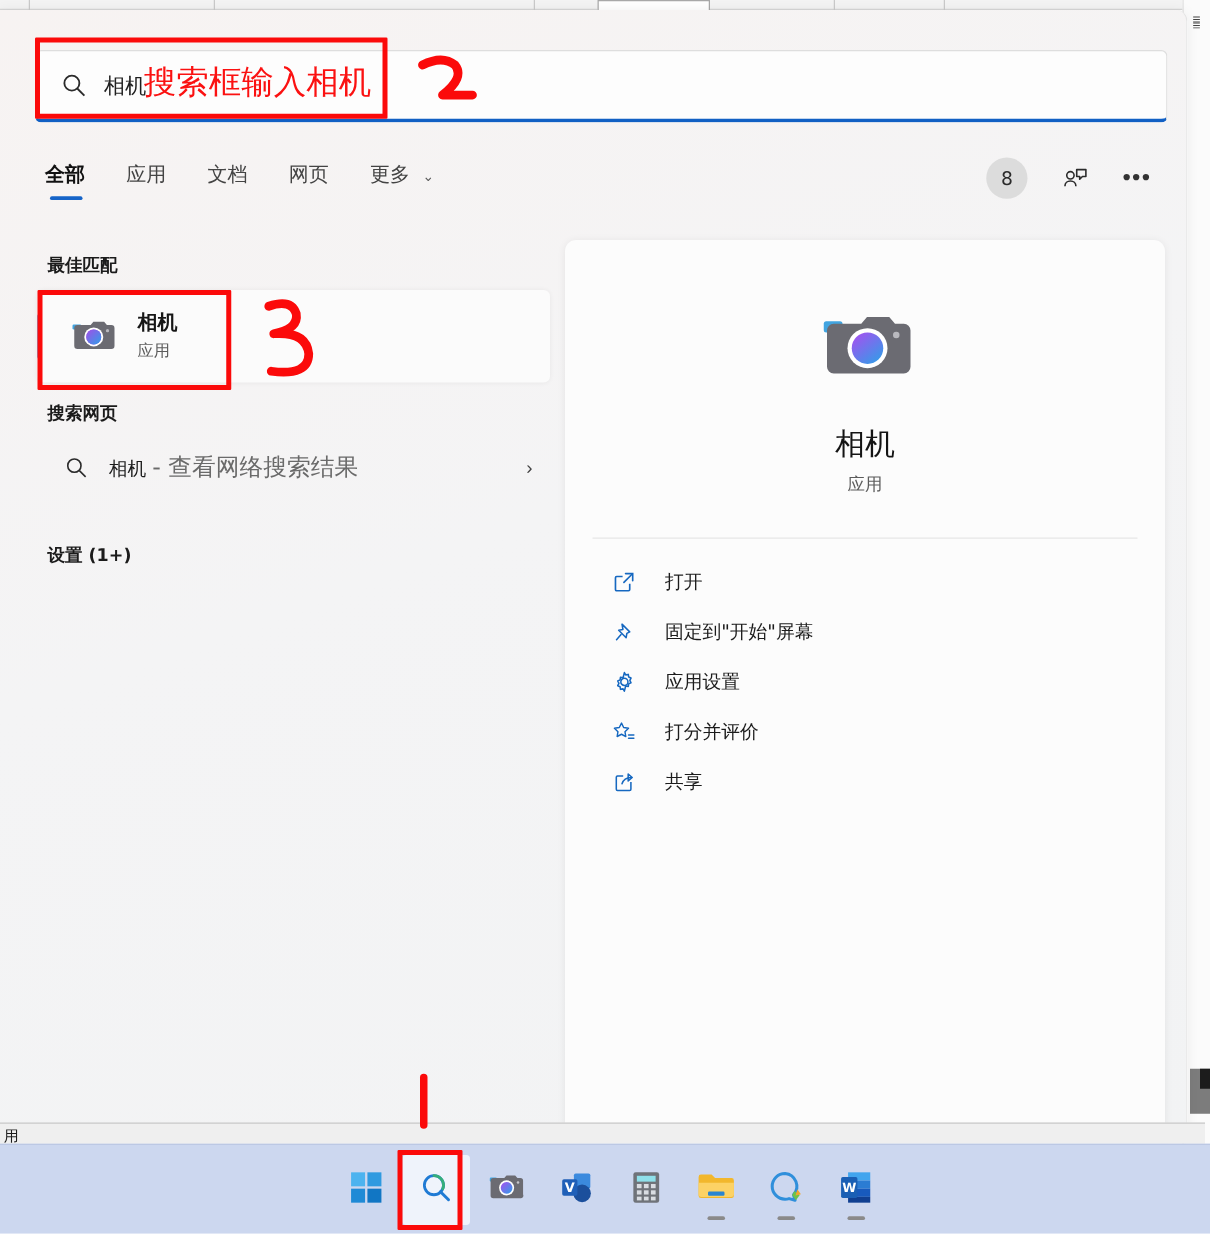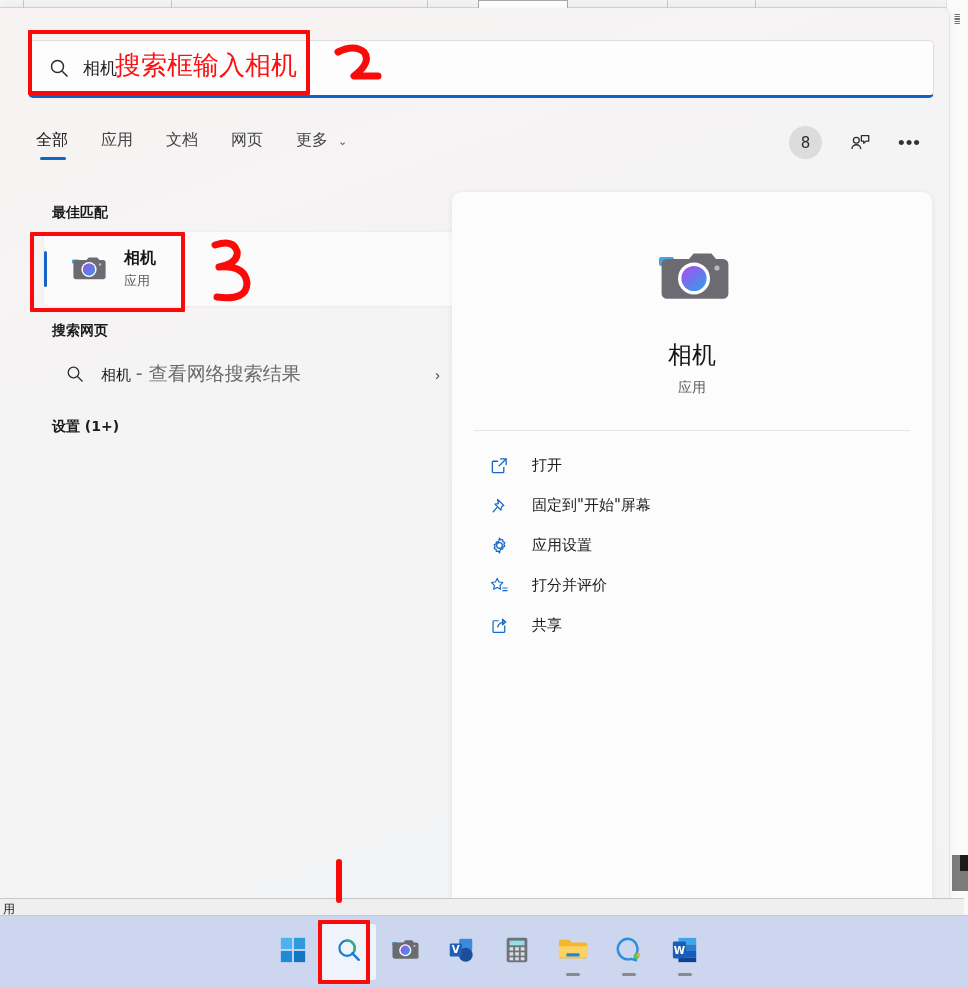--- a/index.html
+++ b/index.html
@@ -64,38 +64,38 @@
     margin-left: 14px; font-size: 17px; color: #202020;
     font-family: "DejaVu Sans", sans-serif;
   }
 
   
   .tabs { position: absolute; left: 36px; top: 122px; display: flex; align-items: flex-start; }
   .tab {
     position: relative; font-size: 16px; color: #444; margin-right: 33px;
     padding-bottom: 9px; font-family: "DejaVu Sans", sans-serif; cursor: default;
   }
-  .tab.active { color: #111; font-weight: 400; }
+  .tab.active { color: #111; font-weight: 700; }
   .tab.active::after {
     content: ""; position: absolute; left: 4px; bottom: 0; width: 26px; height: 3px;
     background: #1664c8; border-radius: 2px;
   }
   .tab .chev { margin-left: 5px; font-size: 11px; color: #555; }
 
   .topright { position: absolute; right: 28px; top: 118px; display: flex; align-items: center; }
   .avatar {
     width: 33px; height: 33px; border-radius: 50%; background: #dcdcdc;
     display: flex; align-items: center; justify-content: center;
     font-size: 15px; color: #2b2b2b; font-family: "DejaVu Sans", sans-serif;
   }
   .topicon { margin-left: 26px; width: 24px; height: 24px; display: flex; align-items: center; justify-content: center; }
   .dots { margin-left: 26px; font-size: 19px; color: #333; letter-spacing: 1px; line-height: 10px; }
 
   
-  .results { position: absolute; left: 16px; top: 180px; width: 450px; }
+  .results { position: absolute; left: 2px; top: 180px; width: 450px; }
   .group-head {
     font-size: 14px; font-weight: 700; color: #1b1b1b; margin: 16px 0 10px 36px;
     font-family: "DejaVu Sans", sans-serif;
   }
   .result-row {
     position: relative; margin: 0 12px 0 28px; height: 74px;
     display: flex; align-items: center; border-radius: 5px;
   }
   .result-row.selected { background: #fbfbfb; box-shadow: 0 0 4px rgba(0,0,0,0.06); }
   .result-row.selected::before {
@@ -283,21 +283,21 @@
             <line x1="11.5" y1="11.5" x2="16.5" y2="16.5" stroke="#2b2b2b" stroke-width="1.3"></line>
           </svg>
         </span>
         <span class="wtext">
           <span>相机</span>
           <span class="dash">- 查看网络搜索结果</span>
         </span>
         <span class="wchev">›</span>
       </div>
 
-      <div class="group-head" style="margin-top:20px;">设置 (1+)</div>
+      <div class="group-head" style="margin-top:38px;">设置 (1+)</div>
     </div>
 
     <div class="detail-card">
       <div class="detail-app-icon">
         <svg viewBox="0 0 82 82" width="82" height="82">
           <rect x="8" y="20" width="15" height="9" rx="2" fill="#41a4e0"></rect>
           <path d="M26 22h12l4.6-5.5h17.8L65 22h7a5.4 5.4 0 015.4 5.4v29A5.4 5.4 0 0172 61.8H16a5.4 5.4 0 01-5.4-5.4v-29A5.4 5.4 0 0116 22z" fill="#6b6b72"></path>
           <circle cx="43" cy="41.5" r="16" fill="#ffffff"></circle>
           <circle cx="43" cy="41.5" r="12.6" fill="url(#lensgrad2)"></circle>
           <circle cx="66" cy="31" r="2.6" fill="#b9b9bf"></circle>

